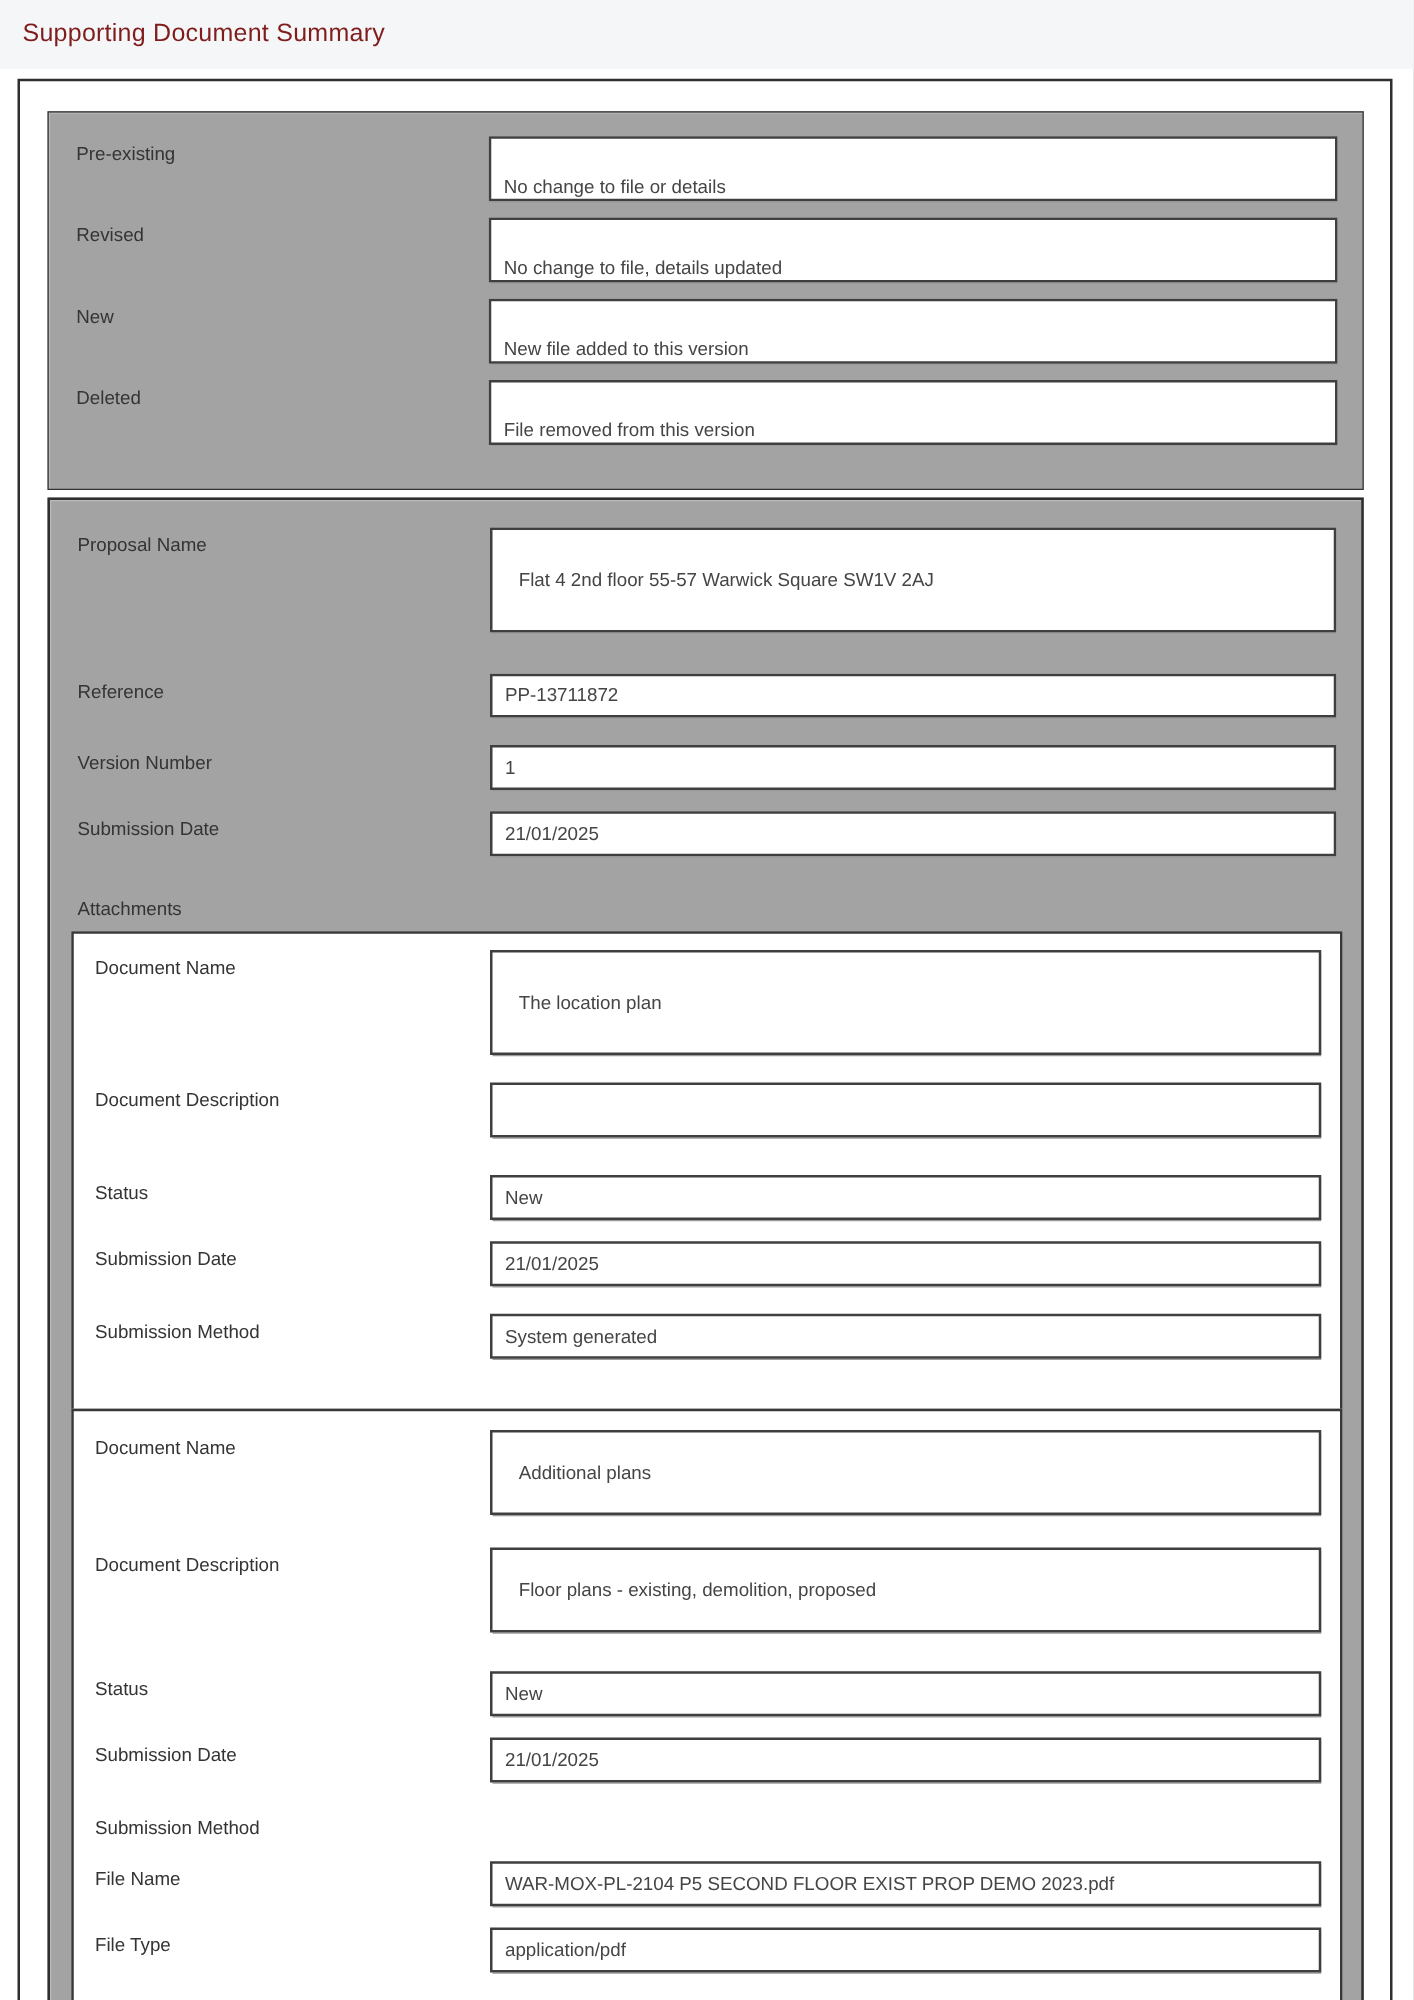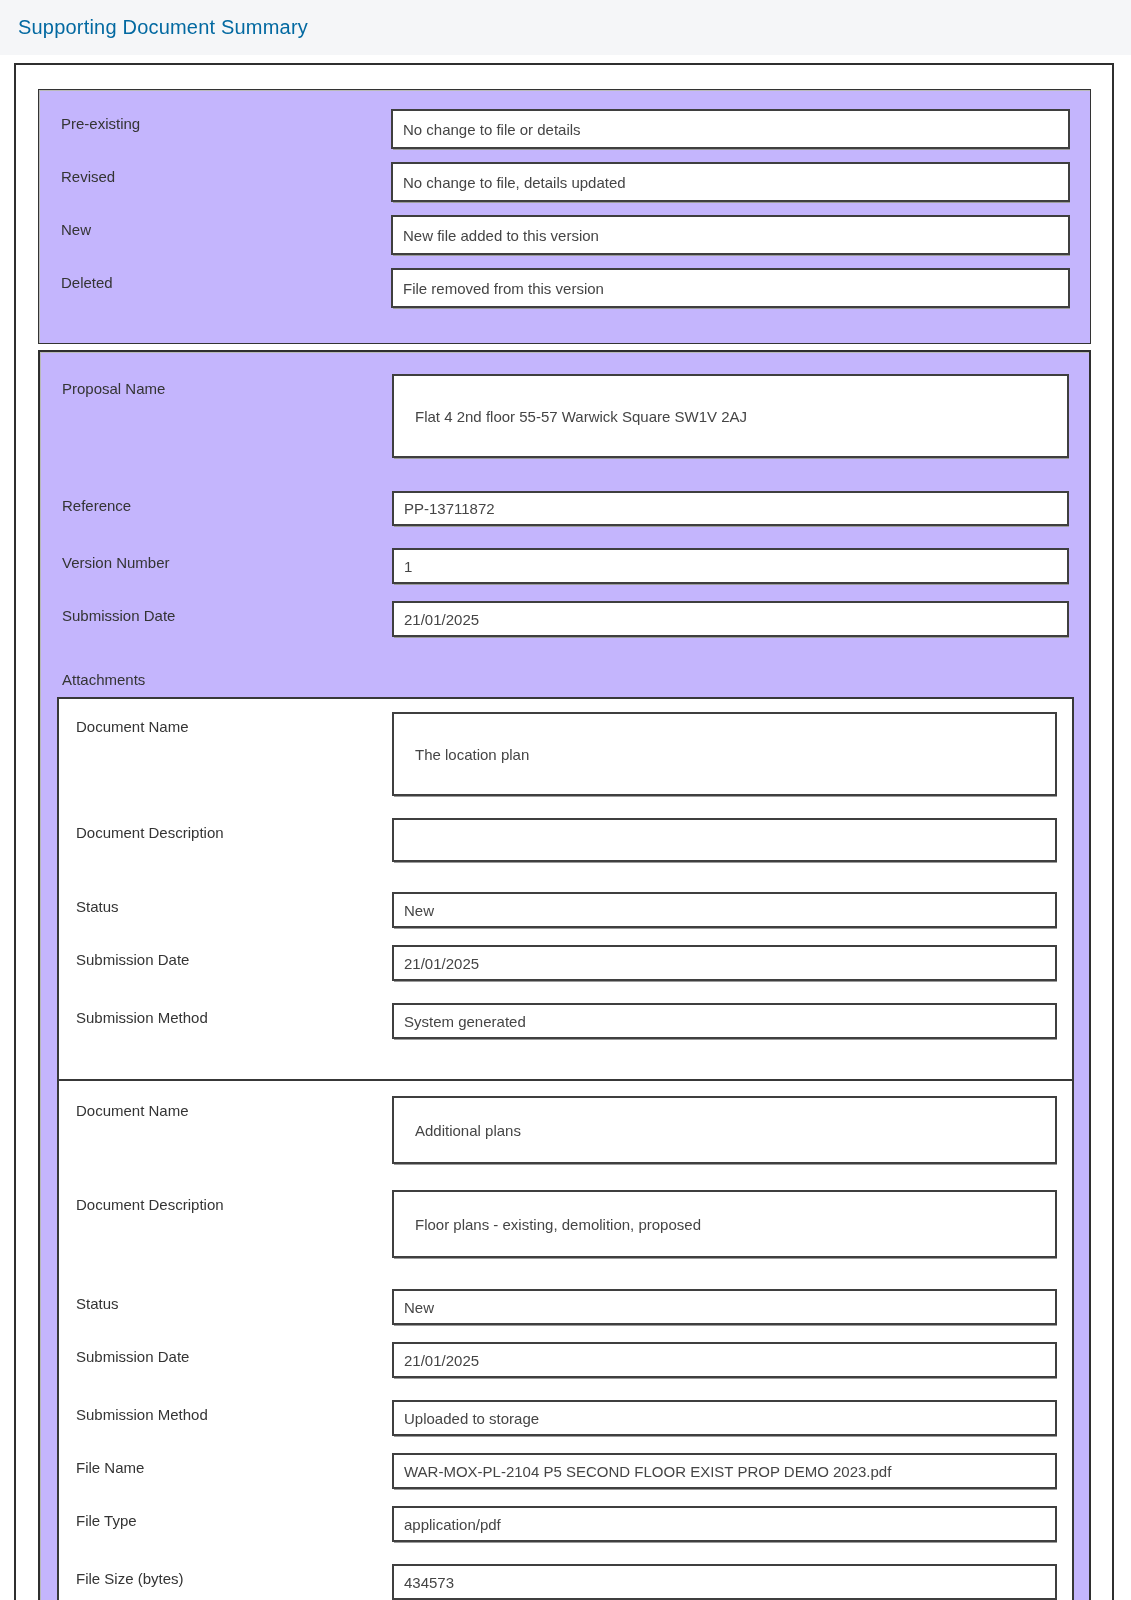--- a/index.html
+++ b/index.html
@@ -6,30 +6,30 @@
   body {
     width: 1131px; height: 1600px; overflow: hidden;
     background: #ffffff;
     font-family: "Liberation Sans", sans-serif;
   }
   .titlebar {
     height: 55px; background: #f5f6f8;
     display: flex; align-items: center;
     padding-left: 18px; box-sizing: border-box;
   }
-  .page-title { font-size: 20px; color: #0369a1; letter-spacing: 0.2px; }
+  .page-title { font-size: 20px; color: #7f1d1d; letter-spacing: 0.2px; }
 
   .outer {
     margin: 8px 0 0 14px; width: 1100px; box-sizing: border-box;
     border: 2px solid #2f2f2f;
     padding: 24px 21px 60px 22px;
     min-height: 1620px; background: #ffffff;
   }
 
-  .panel { box-sizing: border-box; background: #c4b5fd; }
+  .panel { box-sizing: border-box; background: #a3a3a3; }
   .legend-panel {
     border: 1px solid #333333;
     box-shadow: inset 1px 1px 0 #b9b9b9;
     padding: 19px 20px 35px 22px;
   }
   .main-panel {
     border: 2px solid #2f2f2f;
     box-shadow: inset 1px 1px 0 #b9b9b9;
     margin-top: 6px;
     padding: 22px 0 80px 0;
@@ -53,21 +53,21 @@
   .value-box::before { 
     content: ""; position: absolute; left: 0; right: 0; top: -7px;
     height: 1px; background: #b8b8b8;
   }
   .value-text {
     font-size: 15px; color: #454545; padding-left: 10px;
     white-space: nowrap; line-height: 19px;
   }
   .tall .value-text { padding-left: 21px; }
 
-  .h35 { height: 35px; } .h36 { height: 36px; } .h40 { height: 40px; }
+  .h35 { height: 35px; } .h36 { height: 36px; } .h40 { height: 52px; align-items: flex-end; }
   .h44 { height: 44px; } .h66 { height: 84px; } .h68 { height: 68px; }  .gap-13 { margin-top: 13px; }
   .gap-17 { margin-top: 17px; } .gap-18 { margin-top: 22px; }
   .gap-26 { margin-top: 26px; }
   .gap-30 { margin-top: 30px; } .gap-31 { margin-top: 31px; }
   .gap-33 { margin-top: 33px; }
 
   .attachments-label {
     margin: 33px 0 0 22px;
     font-size: 15px; color: #343434; line-height: 19px;
   }
@@ -202,23 +202,20 @@
         </div>
       </div>
       <div class="field-row gap-17">
         <div class="field-label">Submission Date</div>
         <div class="value-box h36">
           <span class="value-text">21/01/2025</span>
         </div>
       </div>
       <div class="field-row gap-18">
         <div class="field-label">Submission Method</div>
-        <div class="value-box h36">
-          <span class="value-text">Uploaded to storage</span>
-        </div>
       </div>
       <div class="field-row gap-17">
         <div class="field-label">File Name</div>
         <div class="value-box h36">
           <span class="value-text">WAR-MOX-PL-2104 P5 SECOND FLOOR EXIST PROP DEMO 2023.pdf</span>
         </div>
       </div>
       <div class="field-row gap-17">
         <div class="field-label">File Type</div>
         <div class="value-box h36">

